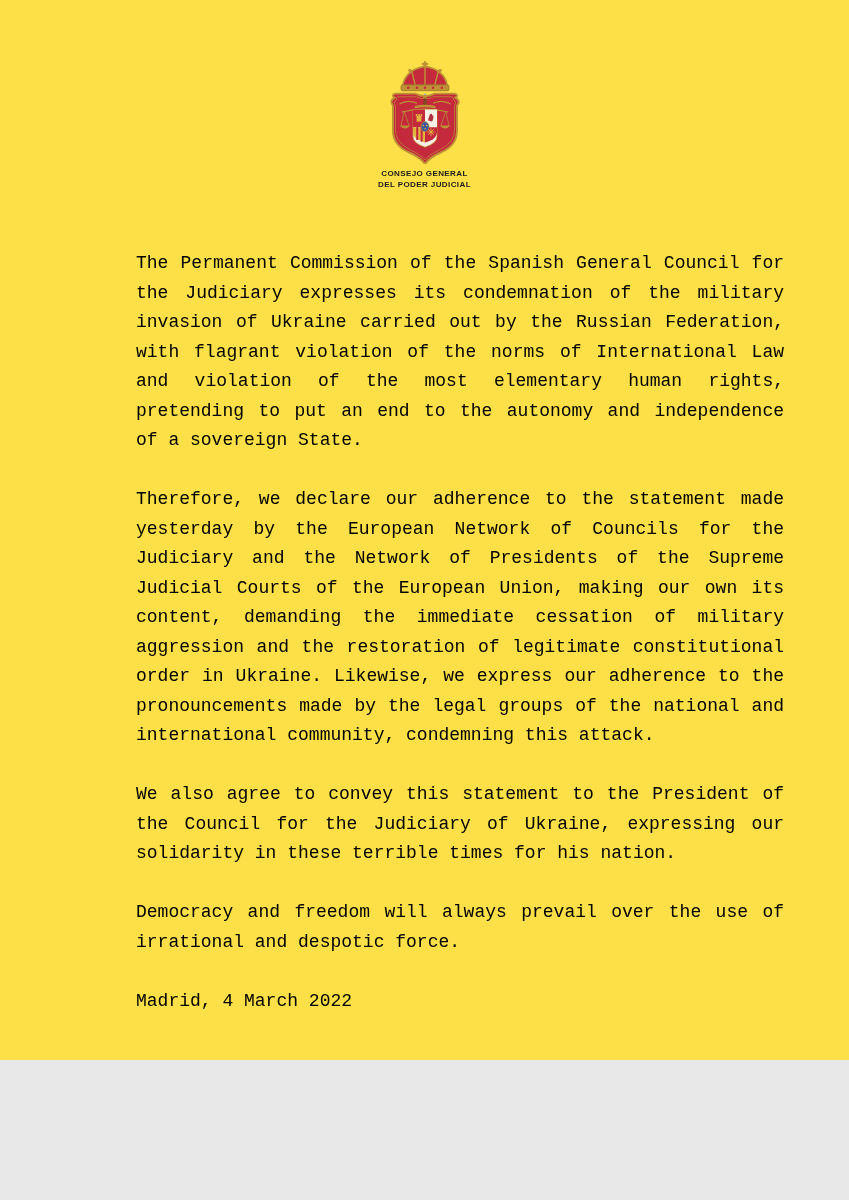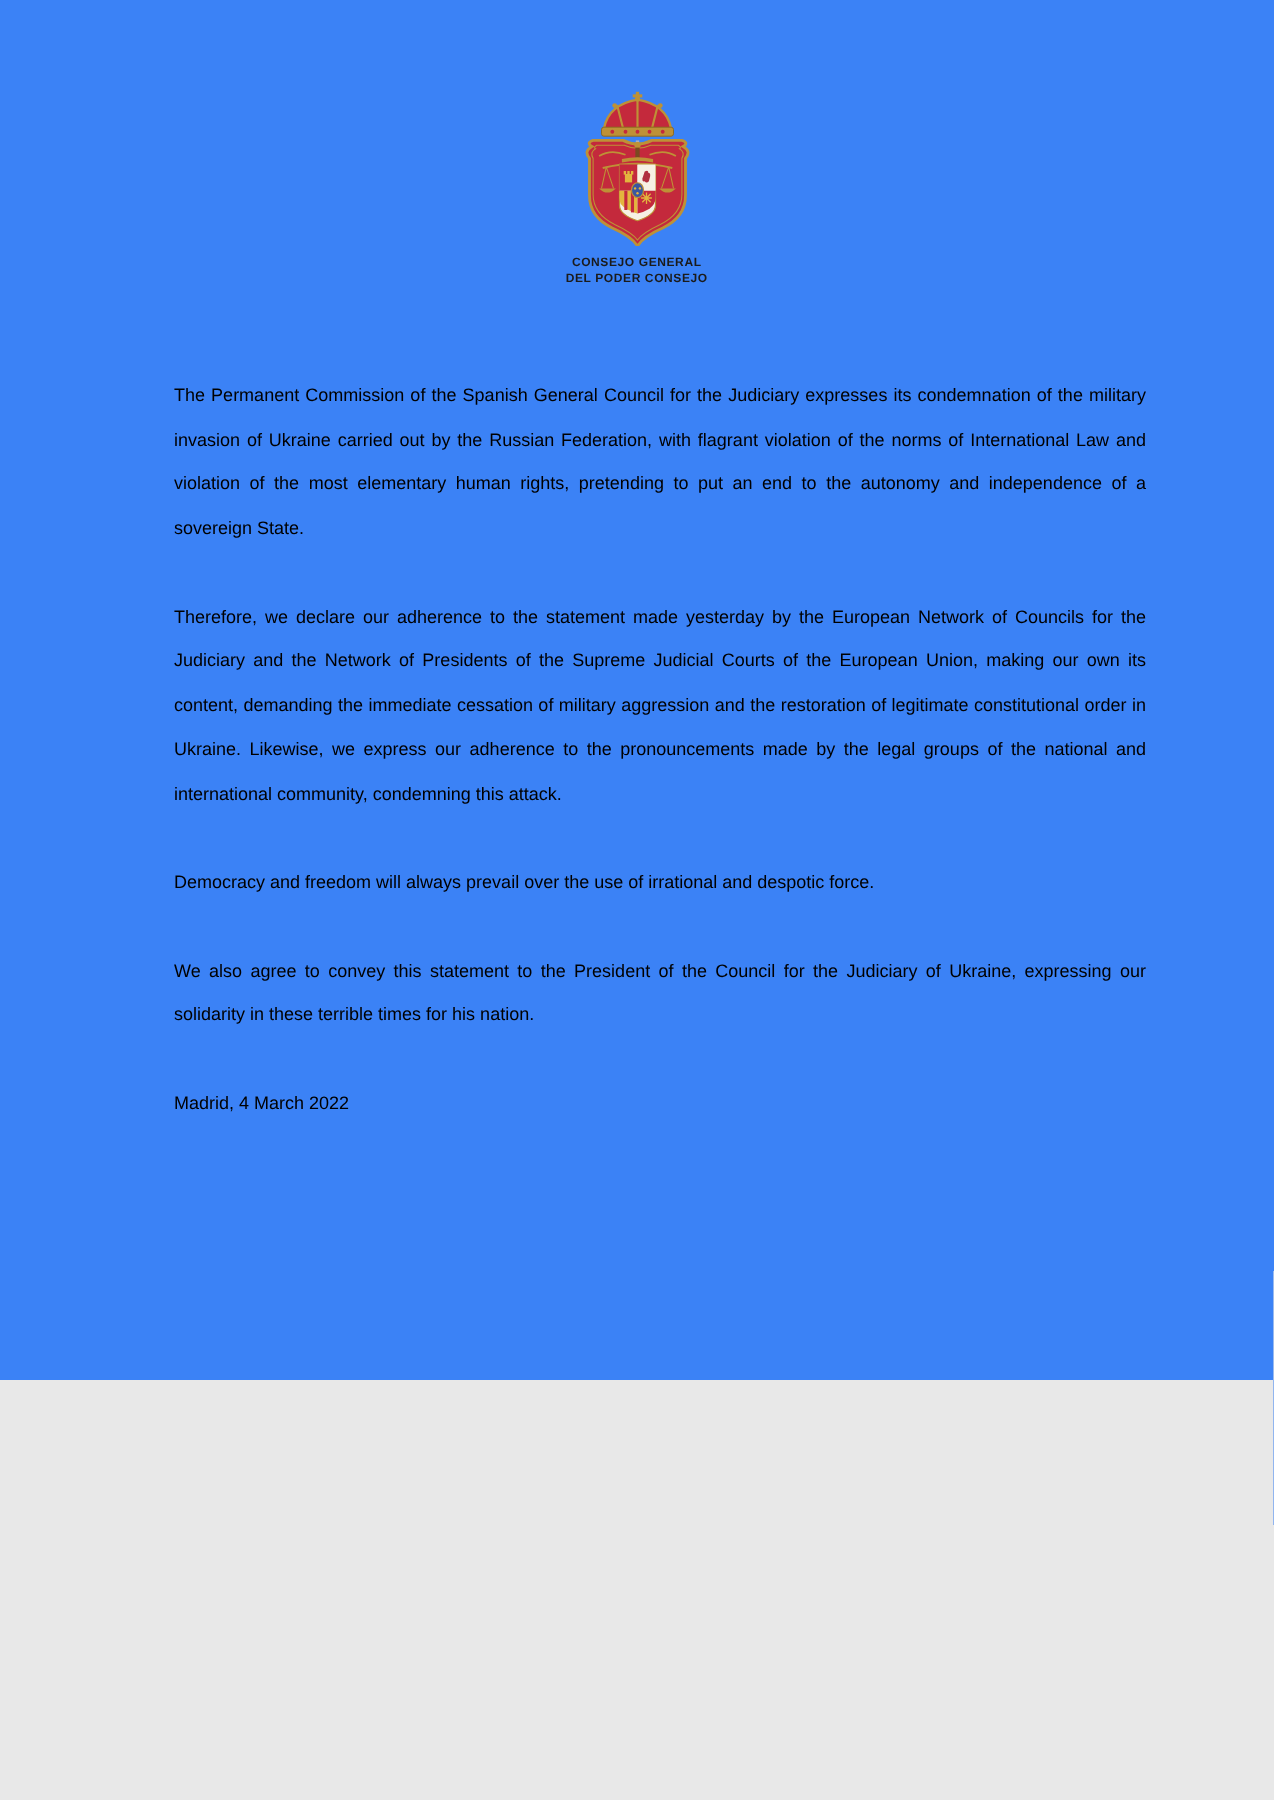--- a/index.html
+++ b/index.html
@@ -1,21 +1,21 @@
 <!DOCTYPE html>
 <html><head>
 <meta charset="utf-8">
 <style>
   * { margin:0; padding:0; box-sizing:border-box; }
   html,body { background:#e8e8e8; }
   .page {
     position:relative;
-    width:849px; height:920px;
+    width:849px; height:1060px;
     margin:0 auto;
-    background:#3b82f6;
+    background:#fde047;
     overflow:hidden;
     padding-left:38px;
   }
   .crest-wrap {
     position:absolute;
     top:60px; left:0; right:0;
     text-align:center;
   }
   .crest-svg { display:inline-block; }
   .org-name {
@@ -23,24 +23,24 @@
     font-family:"Liberation Sans", sans-serif;
     font-weight:bold;
     font-size:8px;
     line-height:10.5px;
     letter-spacing:0.4px;
     color:#1b1b1b;
     text-align:center;
   }
   .body-text {
     position:absolute;
-    top:249px; left:116px;
+    top:249px; left:136px;
     width:648px;
-    font-family:Liberation Sans, sans-serif;
-    font-size:12px;
+    font-family:Liberation Mono, monospace;
+    font-size:18px;
     line-height:29.5px;
     color:#000;
     text-align:justify;
   }
   .body-text p { margin:0 0 29.5px 0; }
   .body-text p.dateline { text-align:left; margin-bottom:12px; }
   .footer {
     position:absolute;
     top:1134px; left:120px;
     width:648px;
@@ -111,28 +111,28 @@
 
       <path d="M53,90 L62,90 M57.5,85.5 L57.5,95 M54,86.5 L61,93.5 M61,86.5 L54,93.5" stroke="#e3b53e" stroke-width="1.1" fill="none"></path>
 
       <ellipse cx="50" cy="83.5" rx="5" ry="6.2" fill="#3a57a0" stroke="#be9136" stroke-width="1"></ellipse>
       <circle cx="48" cy="82" r="1" fill="#e3b53e"></circle>
       <circle cx="52" cy="82" r="1" fill="#e3b53e"></circle>
       <circle cx="50" cy="86" r="1" fill="#e3b53e"></circle>
     </svg>
     <div class="org-name">
       <div>CONSEJO GENERAL</div>
-      <div>DEL PODER CONSEJO</div>
+      <div>DEL PODER JUDICIAL</div>
     </div>
   </div>
 
   <div class="body-text">
     <div>
         <p>The Permanent Commission of the Spanish General Council for the Judiciary expresses its condemnation of the military invasion of Ukraine carried out by the Russian Federation, with flagrant violation of the norms of International Law and violation of the most elementary human rights, pretending to put an end to the autonomy and independence of a sovereign State.</p>
         <p>Therefore, we declare our adherence to the statement made yesterday by the European Network of Councils for the Judiciary and the Network of Presidents of the Supreme Judicial Courts of the European Union, making our own its content, demanding the immediate cessation of military aggression and the restoration of legitimate constitutional order in Ukraine. Likewise, we express our adherence to the pronouncements made by the legal groups of the national and international community, condemning this attack.</p>
+        <p>We also agree to convey this statement to the President of the Council for the Judiciary of Ukraine, expressing our solidarity in these terrible times for his nation.</p>
         <p>Democracy and freedom will always prevail over the use of irrational and despotic force.</p>
-        <p>We also agree to convey this statement to the President of the Council for the Judiciary of Ukraine, expressing our solidarity in these terrible times for his nation.</p>
       </div>
     <p class="dateline">Madrid, 4 March 2022</p>
   </div>
 
 
 </div>
 
 </body></html>

